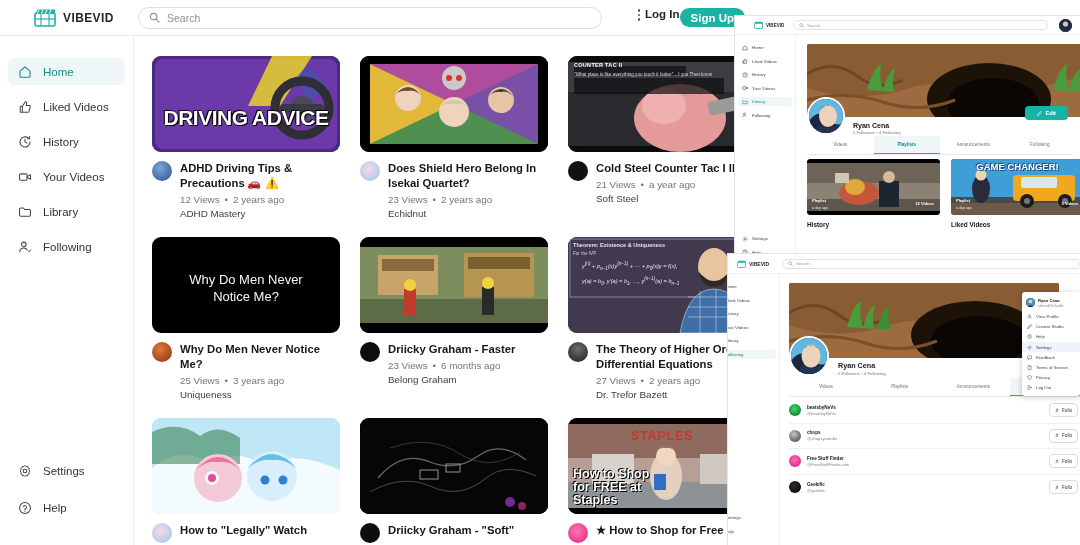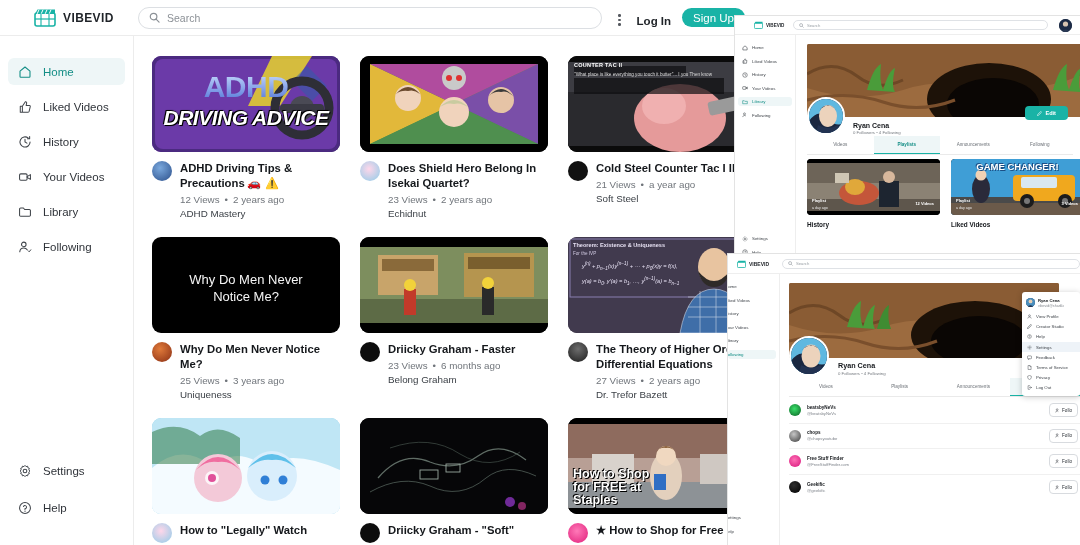--- a/index.html
+++ b/index.html
@@ -18,25 +18,25 @@
   .topbar { position:absolute; left:0; top:0; width:1080px; height:36px; background:#fff;
             display:flex; align-items:center; border-bottom:1px solid #ececec; }
   .brand { display:flex; align-items:center; gap:7px; margin-left:34px; width:92px; }
   .brand-mark { width:22px; height:19px; position:relative; flex:0 0 auto; }
   .brand-name { font-size:12px; font-weight:700; letter-spacing:.4px; color:#1f2328; white-space:nowrap;}
 
   .searchbox { margin-left:12px; width:464px; height:22px; border:1px solid #dcdfe3; border-radius:11px;
                display:flex; align-items:center; padding:0 10px; gap:7px; background:#fff; }
   .searchbox .ph { font-size:10.5px; color:#8b9096; }
 
-  .topright { margin-left:auto; display:flex; align-items:flex-end; gap:11px; margin-right:335px; }
+  .topright { margin-left:auto; display:flex; align-items:flex-start; margin-right:335px; }
   .kebab { width:12px; height:14px; display:flex; flex-direction:column; align-items:center; justify-content:center; gap:2px; }
   .kebab i { width:2.5px; height:2.5px; border-radius:50%; background:#55595f; display:block; }
   .login { font-size:11.5px; color:#1f2328; font-weight:600; }
-  .signup { background:#19b3a6; color:#fff; font-size:11.5px; font-weight:400; border-radius:11px;
+  .signup { background:#19b3a6; color:#fff; font-size:11.5px; font-weight:700; border-radius:11px;
             padding:3.5px 11px; border:none; }
 
   
   .sidebar { position:absolute; left:0; top:36px; width:134px; height:509px; background:#fff;
              border-right:1px solid #ececec; }
   .nav { padding-top:22px; }
   .navitem { display:flex; align-items:center; gap:11px; height:27px; margin:0 8px 8px 8px;
              padding-left:9px; border-radius:6px; font-size:11.5px; color:#30343a; }
   .navitem.active { background:#eef6f7; color:#148e86; }
   .navitem .ico { width:15px; height:15px; display:flex; align-items:center; justify-content:center; flex:0 0 auto; }
@@ -286,22 +286,21 @@
             <div class="thumb th-adhd">
               <svg class="absfill" viewBox="0 0 188 96" preserveAspectRatio="none">
                 <rect width="188" height="96" fill="#4b2a80"></rect>
                 <rect x="3" y="3" width="182" height="90" rx="8" fill="#6b3aa8"></rect>
                 <path d="M120 0 L160 0 L128 50 L96 50 Z" fill="#e8d32c" opacity=".85"></path>
                 <path d="M155 10 L175 30 L160 45 L140 25 Z" fill="#2b5fa8" opacity=".5"></path>
                 <circle cx="150" cy="52" r="27" fill="none" stroke="#2e2e36" stroke-width="9"></circle>
                 <circle cx="150" cy="52" r="12" fill="#4a4a55"></circle>
                 <rect x="128" y="48" width="44" height="9" rx="4" fill="#3a3a44"></rect>
               </svg>
-              <div class="ctext" style="top:14px;font-size:30px;background:linear-gradient(180deg,#cfe2ff,#4b6fd6);-webkit-background-clip:text;background-clip:text;color:transparent;text-shadow:none;">ADHD</div>
-              <div class="ctext" style="top:50px;font-size:21px;font-style:italic;">DRIVING ADVICE</div>
+              <div class="ctext" style="top:50px;font-size:21px;">DRIVING ADVICE</div>
             </div>
             <div class="meta">
               <span class="av" style="background:radial-gradient(circle at 40% 35%,#7aa8dd,#2b4f8a);"></span>
               <div class="mtext">
                 <div class="vtitle">ADHD Driving Tips &amp; Precautions 🚗 ⚠️</div>
                 <div class="vsub"><span>12 Views</span><span class="dot">•</span><span>2 years ago</span></div>
                 <div class="vchan">ADHD Mastery</div>
               </div>
             </div>
           </div>
@@ -484,20 +483,21 @@
                 <rect x="0" y="6" width="188" height="84" fill="#b89f95"></rect>
                 <rect x="0" y="6" width="188" height="34" fill="#8e6b5e"></rect>
                 <rect x="0" y="64" width="188" height="26" fill="#8d9296"></rect>
                 <rect x="24" y="36" width="42" height="30" fill="#d8d2cc"></rect>
                 <rect x="132" y="36" width="44" height="30" fill="#cfc8c2"></rect>
                 <ellipse cx="98" cy="58" rx="16" ry="24" fill="#e3d0bd"></ellipse>
                 <circle cx="98" cy="38" r="10" fill="#f0d8c0"></circle>
                 <path d="M88 34 q10 -12 20 0 q-5 -5 -10 -4 q-6 -1 -10 4" fill="#8a5f3a"></path>
                 <rect x="86" y="56" width="12" height="16" fill="#2f6ec4"></rect>
               </svg>
+              <div style="position:absolute;left:0;right:0;top:10px;text-align:center;font-size:13px;font-weight:900;color:#c8372e;letter-spacing:.5px;">STAPLES</div>
               <div style="position:absolute;left:5px;top:50px;width:96px;font-size:12.5px;font-weight:900;color:#fff;line-height:1.05;text-shadow:1px 1px 0 #000,-1px -1px 0 #000;">How to Shop for FREE at Staples</div>
             </div>
             <div class="meta">
               <span class="av" style="background:radial-gradient(circle at 45% 40%,#ff79b8,#e01e7a);"></span>
               <div class="mtext">
                 <div class="vtitle">★ How to Shop for Free at</div>
               </div>
             </div>
           </div>
         </div>

